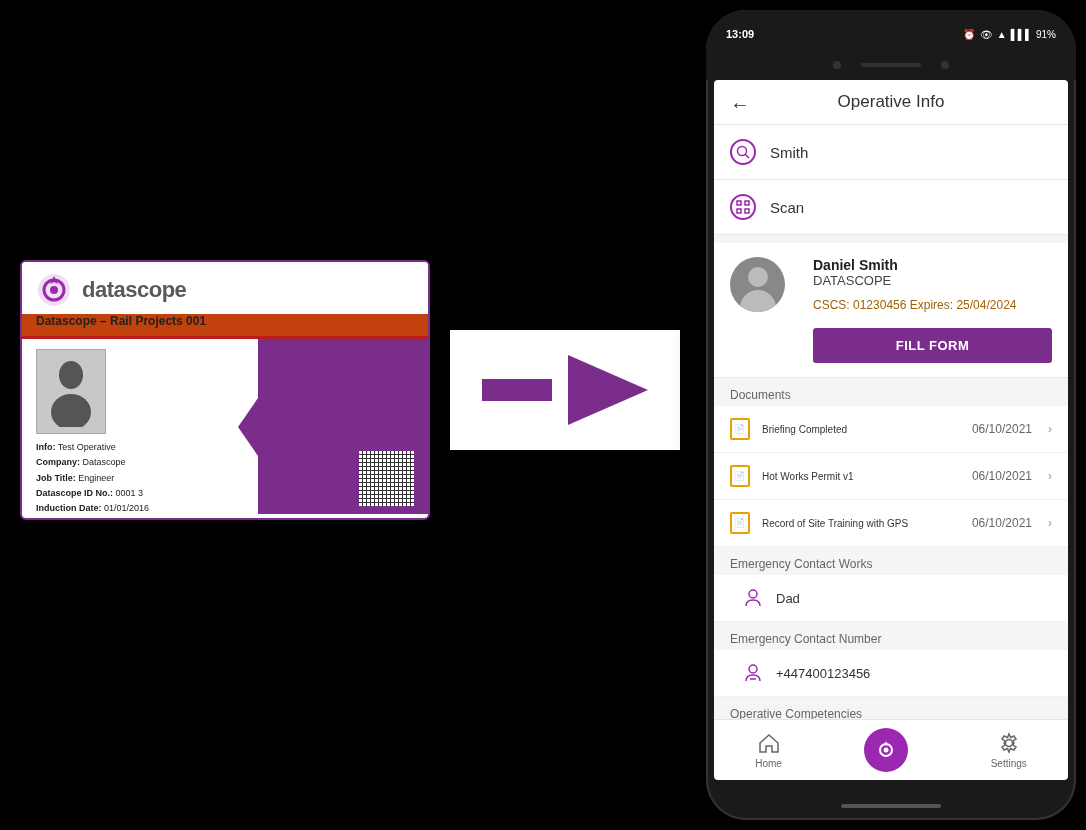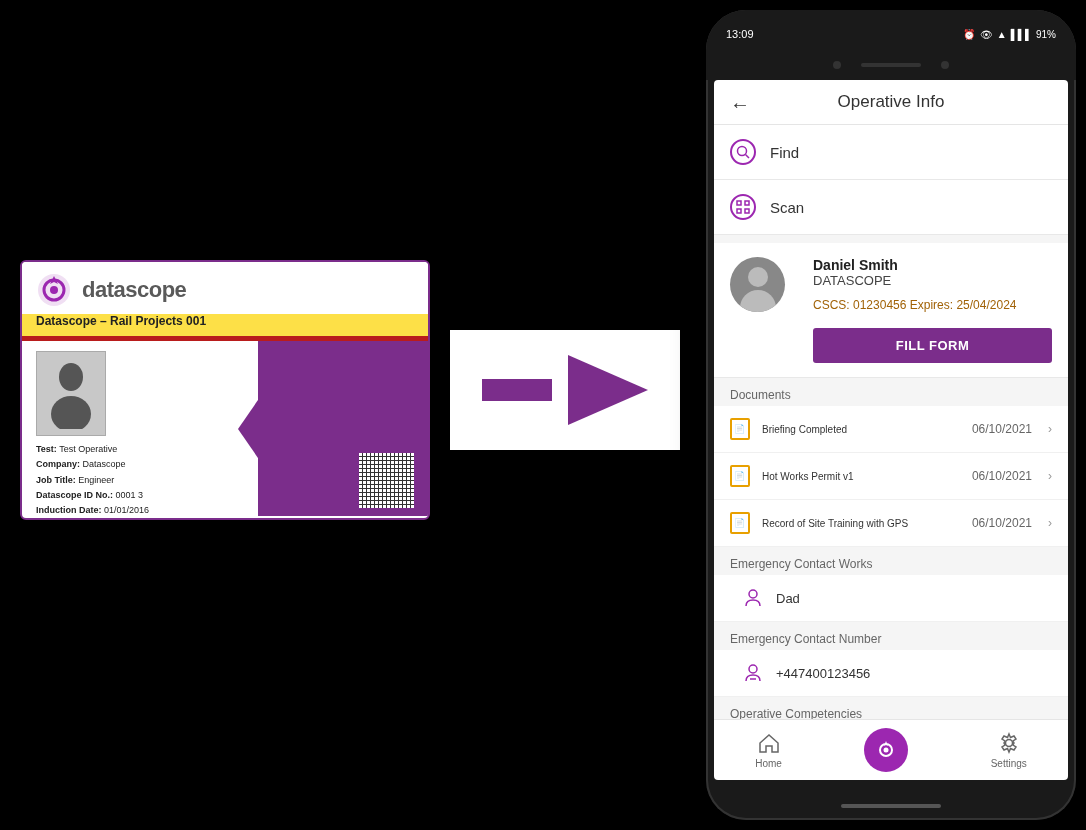--- a/index.html
+++ b/index.html
@@ -40,26 +40,26 @@
     }
 
     .datascope-logo-text {
       font-size: 22px;
       font-weight: 700;
       color: #5a5a5a;
       letter-spacing: -0.5px;
     }
 
     .id-card-subtitle {
-      background: #fde047;
+      background: #c2410c;
       padding: 0 14px 8px;
       font-size: 12px;
       font-weight: 700;
       color: #222;
-      border-bottom: 5px solid #b91c1c;
+      border-bottom: 3px solid #b91c1c;
     }
 
     .id-card-body {
       display: flex;
       position: relative;
       height: 175px;
     }
 
     .id-card-left {
       width: 55%;
@@ -193,21 +193,21 @@
       background: #1a1a1a;
       border-radius: 40px 40px 0 0;
       display: flex;
       align-items: center;
       justify-content: space-between;
       padding: 8px 20px 0;
       color: #fff;
       font-size: 11px;
     }
 
-    .status-left { font-weight: 400; text-align: center; }
+    .status-left { font-weight: 700; text-align: center; }
     .status-right {
       display: flex;
       align-items: center;
       gap: 4px;
       font-size: 10px;
     }
 
     
     .phone-camera-row {
       height: 30px;
@@ -559,21 +559,21 @@
     </div>
     <div class="id-card-body">
       <div class="id-card-left">
         <div class="id-card-photo">
           <svg width="50" height="70" viewBox="0 0 50 70">
             <ellipse cx="25" cy="18" rx="12" ry="14" fill="#555"></ellipse>
             <ellipse cx="25" cy="55" rx="20" ry="18" fill="#555"></ellipse>
           </svg>
         </div>
         <div class="id-card-fields">
-          <div><span class="field-label">Test:</span> Test Operative</div>
+          <div><span class="field-label">Info:</span> Test Operative</div>
           <div><span class="field-label">Company:</span> Datascope</div>
           <div><span class="field-label">Job Title:</span> Engineer</div>
           <div><span class="field-label">Datascope ID No.:</span> 0001 3</div>
           <div><span class="field-label">Induction Date:</span> 01/01/2016</div>
         </div>
       </div>
       <div class="id-card-right">
         <div class="chevron-shape"></div>
         <div class="chevron-fill"></div>
         <div class="qr-code">
@@ -616,21 +616,21 @@
         <span class="app-header-title">Operative Info</span>
       </div>
 
       <div class="action-row">
         <div class="action-icon">
           <svg width="14" height="14" viewBox="0 0 14 14">
             <circle cx="6" cy="6" r="4.5" fill="none" stroke="#9c27b0" stroke-width="1.5"></circle>
             <line x1="9.5" y1="9.5" x2="13" y2="13" stroke="#9c27b0" stroke-width="1.5"></line>
           </svg>
         </div>
-        <span class="action-label">Find</span>
+        <span class="action-label">Smith</span>
       </div>
 
       <div class="action-row">
         <div class="action-icon">
           <svg width="14" height="14" viewBox="0 0 14 14">
             <rect x="1" y="1" width="4" height="4" fill="none" stroke="#9c27b0" stroke-width="1.5"></rect>
             <rect x="9" y="1" width="4" height="4" fill="none" stroke="#9c27b0" stroke-width="1.5"></rect>
             <rect x="1" y="9" width="4" height="4" fill="none" stroke="#9c27b0" stroke-width="1.5"></rect>
             <rect x="9" y="9" width="4" height="4" fill="none" stroke="#9c27b0" stroke-width="1.5"></rect>
           </svg>

